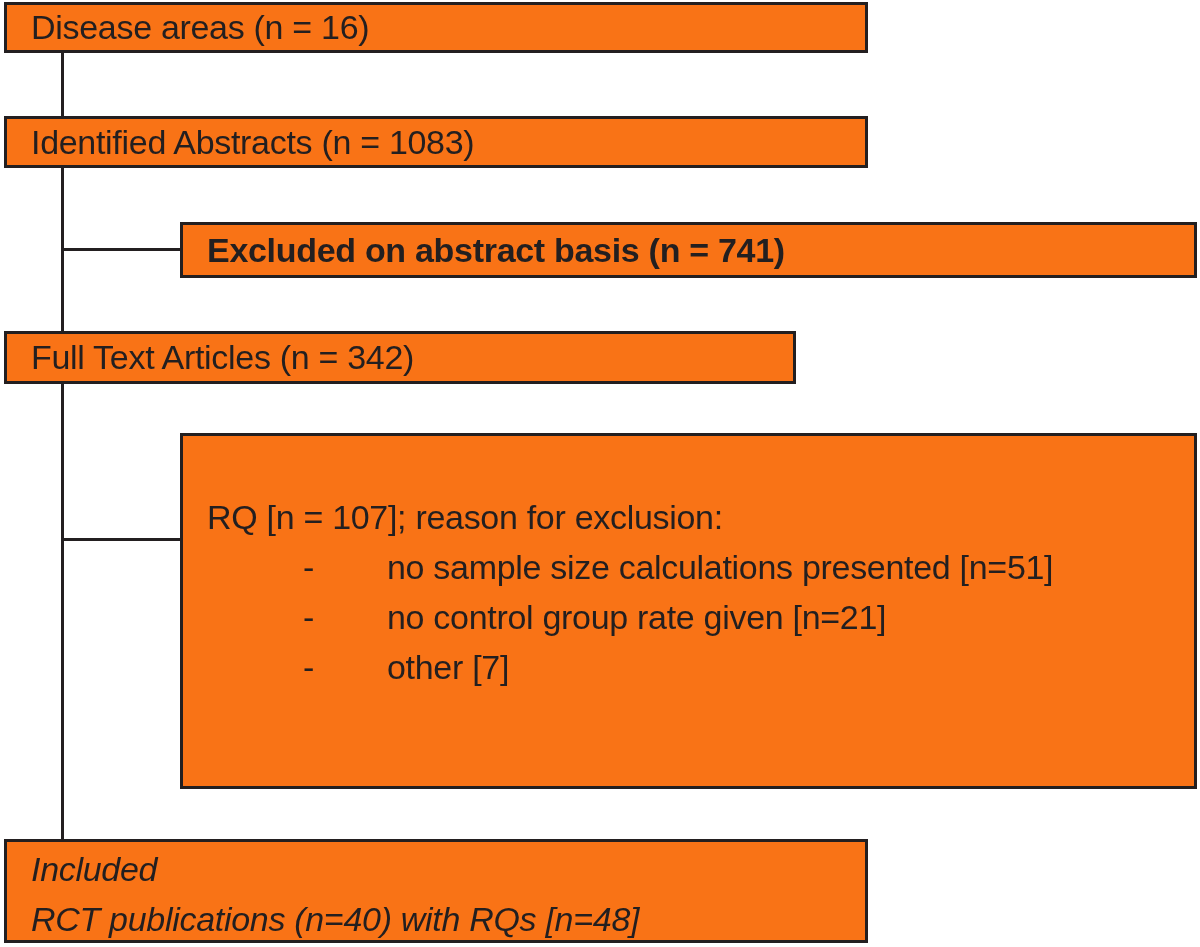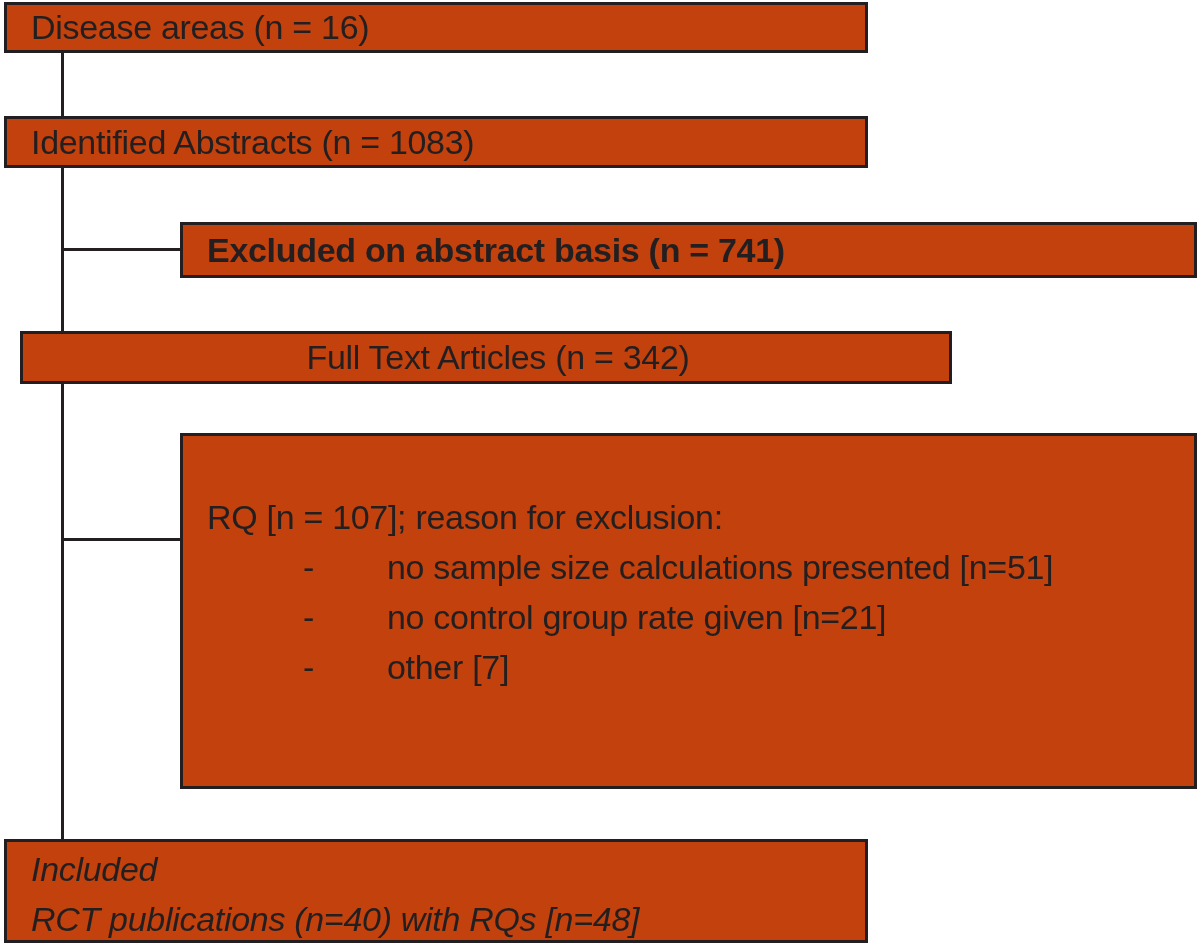--- a/index.html
+++ b/index.html
@@ -12,35 +12,35 @@
     width: 1200px;
     height: 947px;
     background: #ffffff;
     font-family: "Liberation Sans", sans-serif;
     color: #231f20;
     overflow: hidden;
   }
   .node {
     position: absolute;
     box-sizing: border-box;
-    background: #c2410c;
+    background: #f97316;
     border: 3px solid #231f20;
     font-size: 34px;
     letter-spacing: -0.3px;
     z-index: 2;
   }
   .vcenter {
     display: flex;
     align-items: center;
     padding-left: 24px;
   }
   .box1 { left: 4px;   top: 2px;   width: 864px;  height: 51px; }
   .box2 { left: 4px;   top: 116px; width: 864px;  height: 52px; }
   .box3 { left: 180px; top: 222px; width: 1017px; height: 56px; font-weight: bold; }
-  .box4 { left: 20px;   top: 331px; width: 932px;  height: 53px; justify-content: center; }
+  .box4 { left: 4px;   top: 331px; width: 792px;  height: 53px; }
   .box5 {
     left: 180px; top: 433px; width: 1017px; height: 356px;
     padding: 6px 8px 0 24px;
   }
   .box6 {
     left: 4px; top: 839px; width: 864px; height: 104px;
     padding: 2px 8px 0 24px;
     font-style: italic;
   }
   .line {

